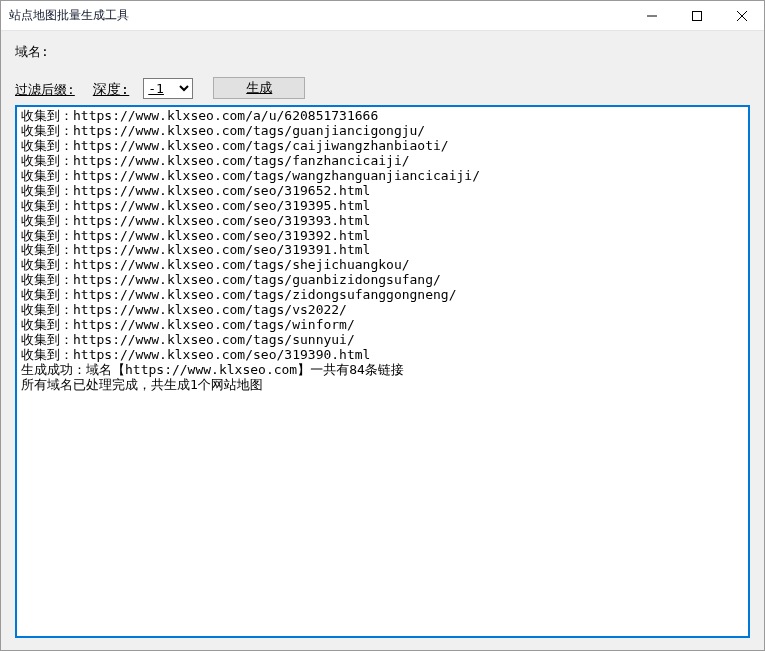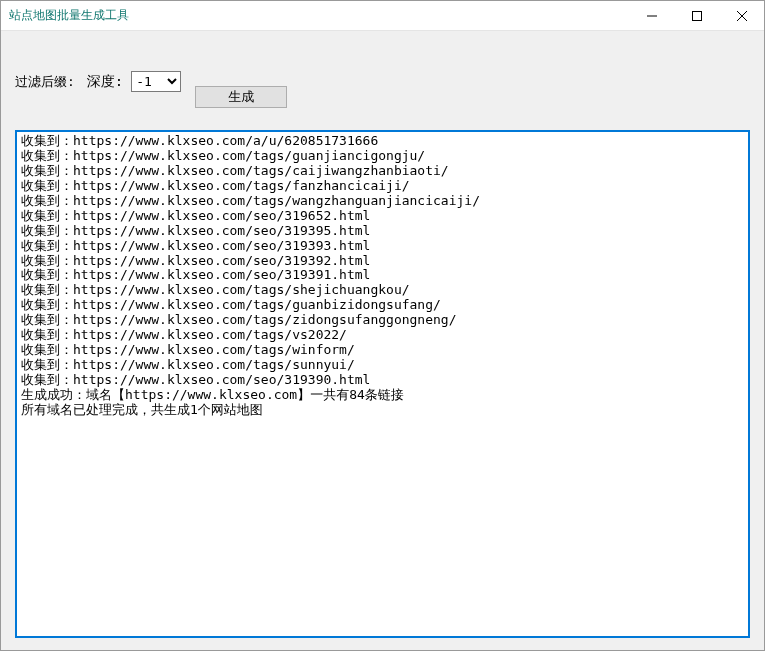--- a/index.html
+++ b/index.html
@@ -27,21 +27,21 @@
       height: 30px;
       background: #ffffff;
       display: flex;
       align-items: center;
       justify-content: space-between;
       border-bottom: 1px solid #e5e5e5;
       padding-left: 8px;
     }
     .title-text {
       font-size: 12px;
-      color: #0f766e;
+      color: #0f172a;
     }
     .titlebar-buttons {
       display: flex;
       height: 100%;
     }
     .titlebar-btn {
       width: 45px;
       height: 100%;
       display: flex;
       align-items: center;
@@ -74,24 +74,25 @@
       background: #ffffff;
       font-family: "SimSun", monospace;
       font-size: 13px;
       padding: 2px 4px;
       resize: none;
       line-height: 1.4;
       overflow-y: scroll;
     }
     .filter-row {
       display: flex;
-      align-items: center;
+      align-items: flex-end;
       margin-top: 12px;
       margin-bottom: 6px;
-      gap: 8px;
+      gap: 14px;
+      text-decoration: underline;
     }
     .filter-label {
       font-size: 13px;
       font-family: "SimSun", monospace;
       white-space: nowrap;
     }
     .filter-input {
       flex: 1;
       height: 21px;
       border: 1px solid #7a7a7a;
@@ -115,34 +116,32 @@
       font-size: 13px;
     }
     .generate-btn {
       width: 92px;
       height: 22px;
       background: #e1e1e1;
       border: 1px solid #adadad;
       font-size: 13px;
       cursor: pointer;
       margin-left: 6px;
-      margin-top: 31px;
     }
     .log-area {
       flex: 1;
       width: 100%;
       border: 2px solid #0078d7;
       background: #ffffff;
       font-family: "SimSun", monospace;
       font-size: 13px;
       padding: 2px 4px;
       overflow-y: scroll;
       white-space: pre;
       line-height: 1.15;
-      margin-top: 16px;
     }
   </style>
 </head>
 <body>
 
 <div class="window">
   <div class="titlebar">
     <span class="title-text">站点地图批量生成工具</span>
     <div class="titlebar-buttons">
       <button class="titlebar-btn">
@@ -158,20 +157,21 @@
       <button class="titlebar-btn close">
         <svg viewBox="0 0 10 10">
             <line x1="0" y1="0" x2="10" y2="10" stroke="black" stroke-width="1"></line>
             <line x1="10" y1="0" x2="0" y2="10" stroke="black" stroke-width="1"></line>
           </svg>
       </button>
     </div>
   </div>
 
   <div class="content">
+    <div class="label-domain">域名:</div>
 
     <div class="filter-row">
       <span class="filter-label">过滤后缀:</span>
       <span class="depth-label">深度:</span>
       <select class="depth-select">
         <option>-1</option>
       </select>
       <button class="generate-btn">生成</button>
     </div>
 

